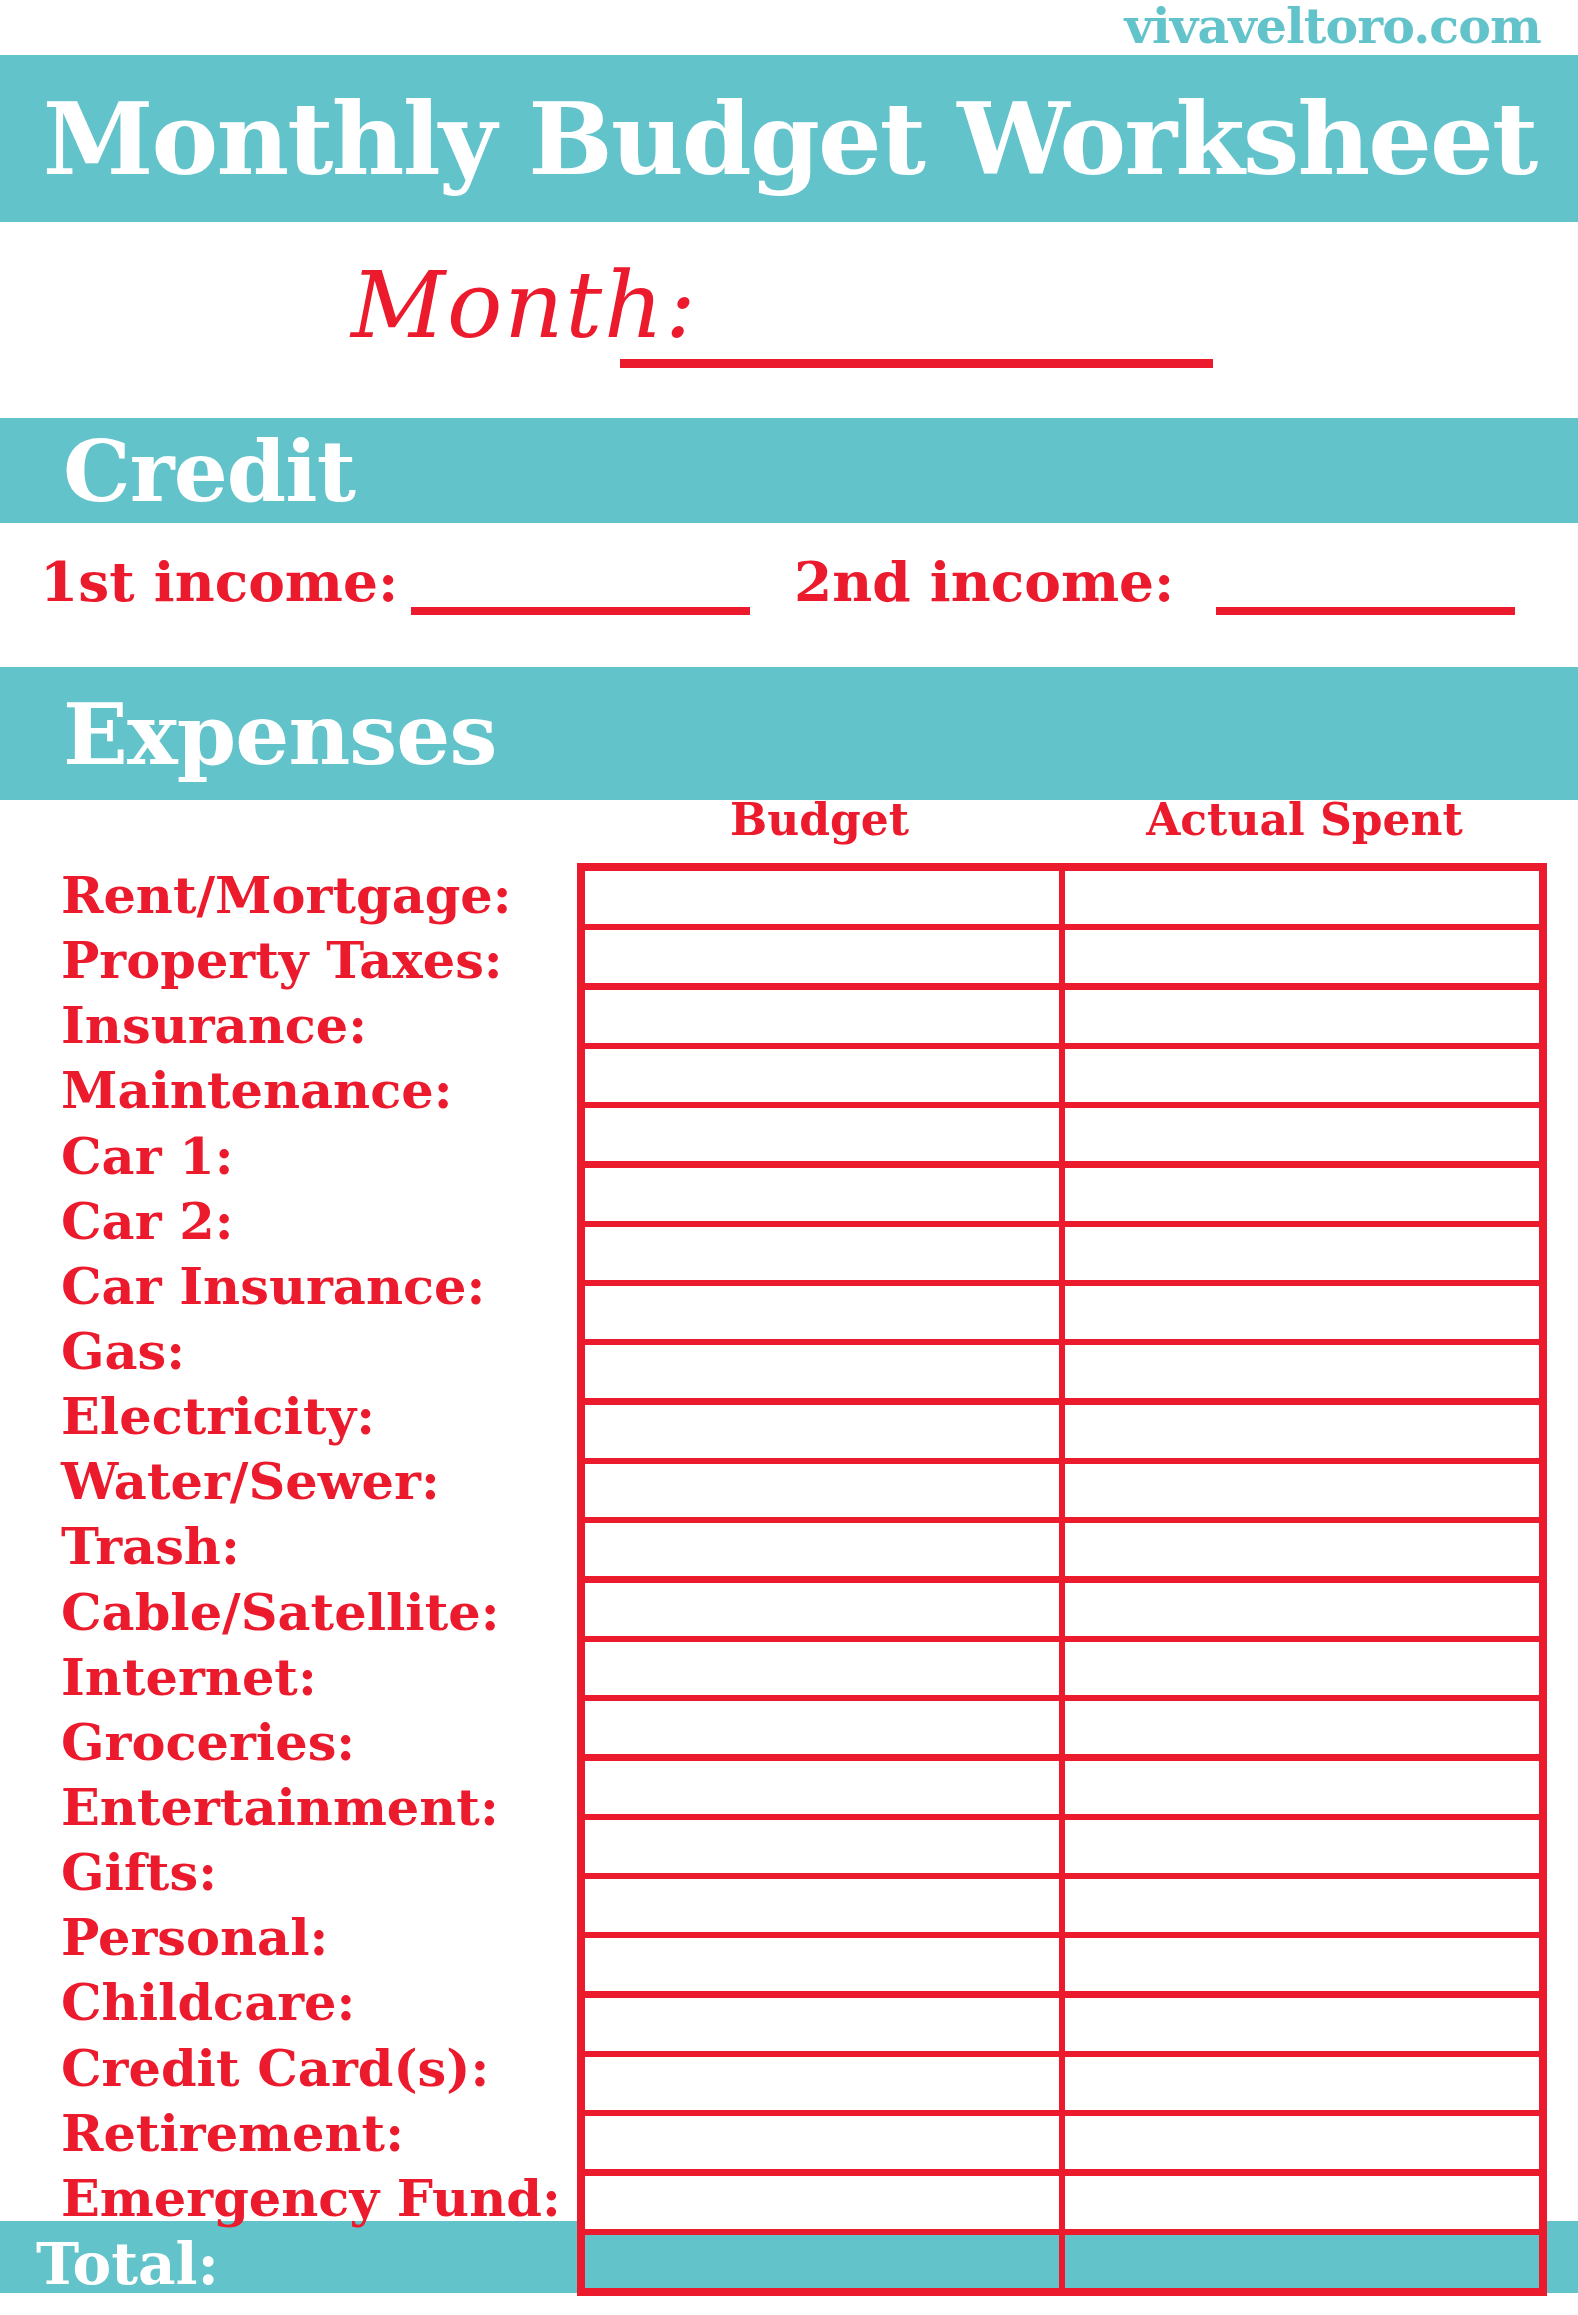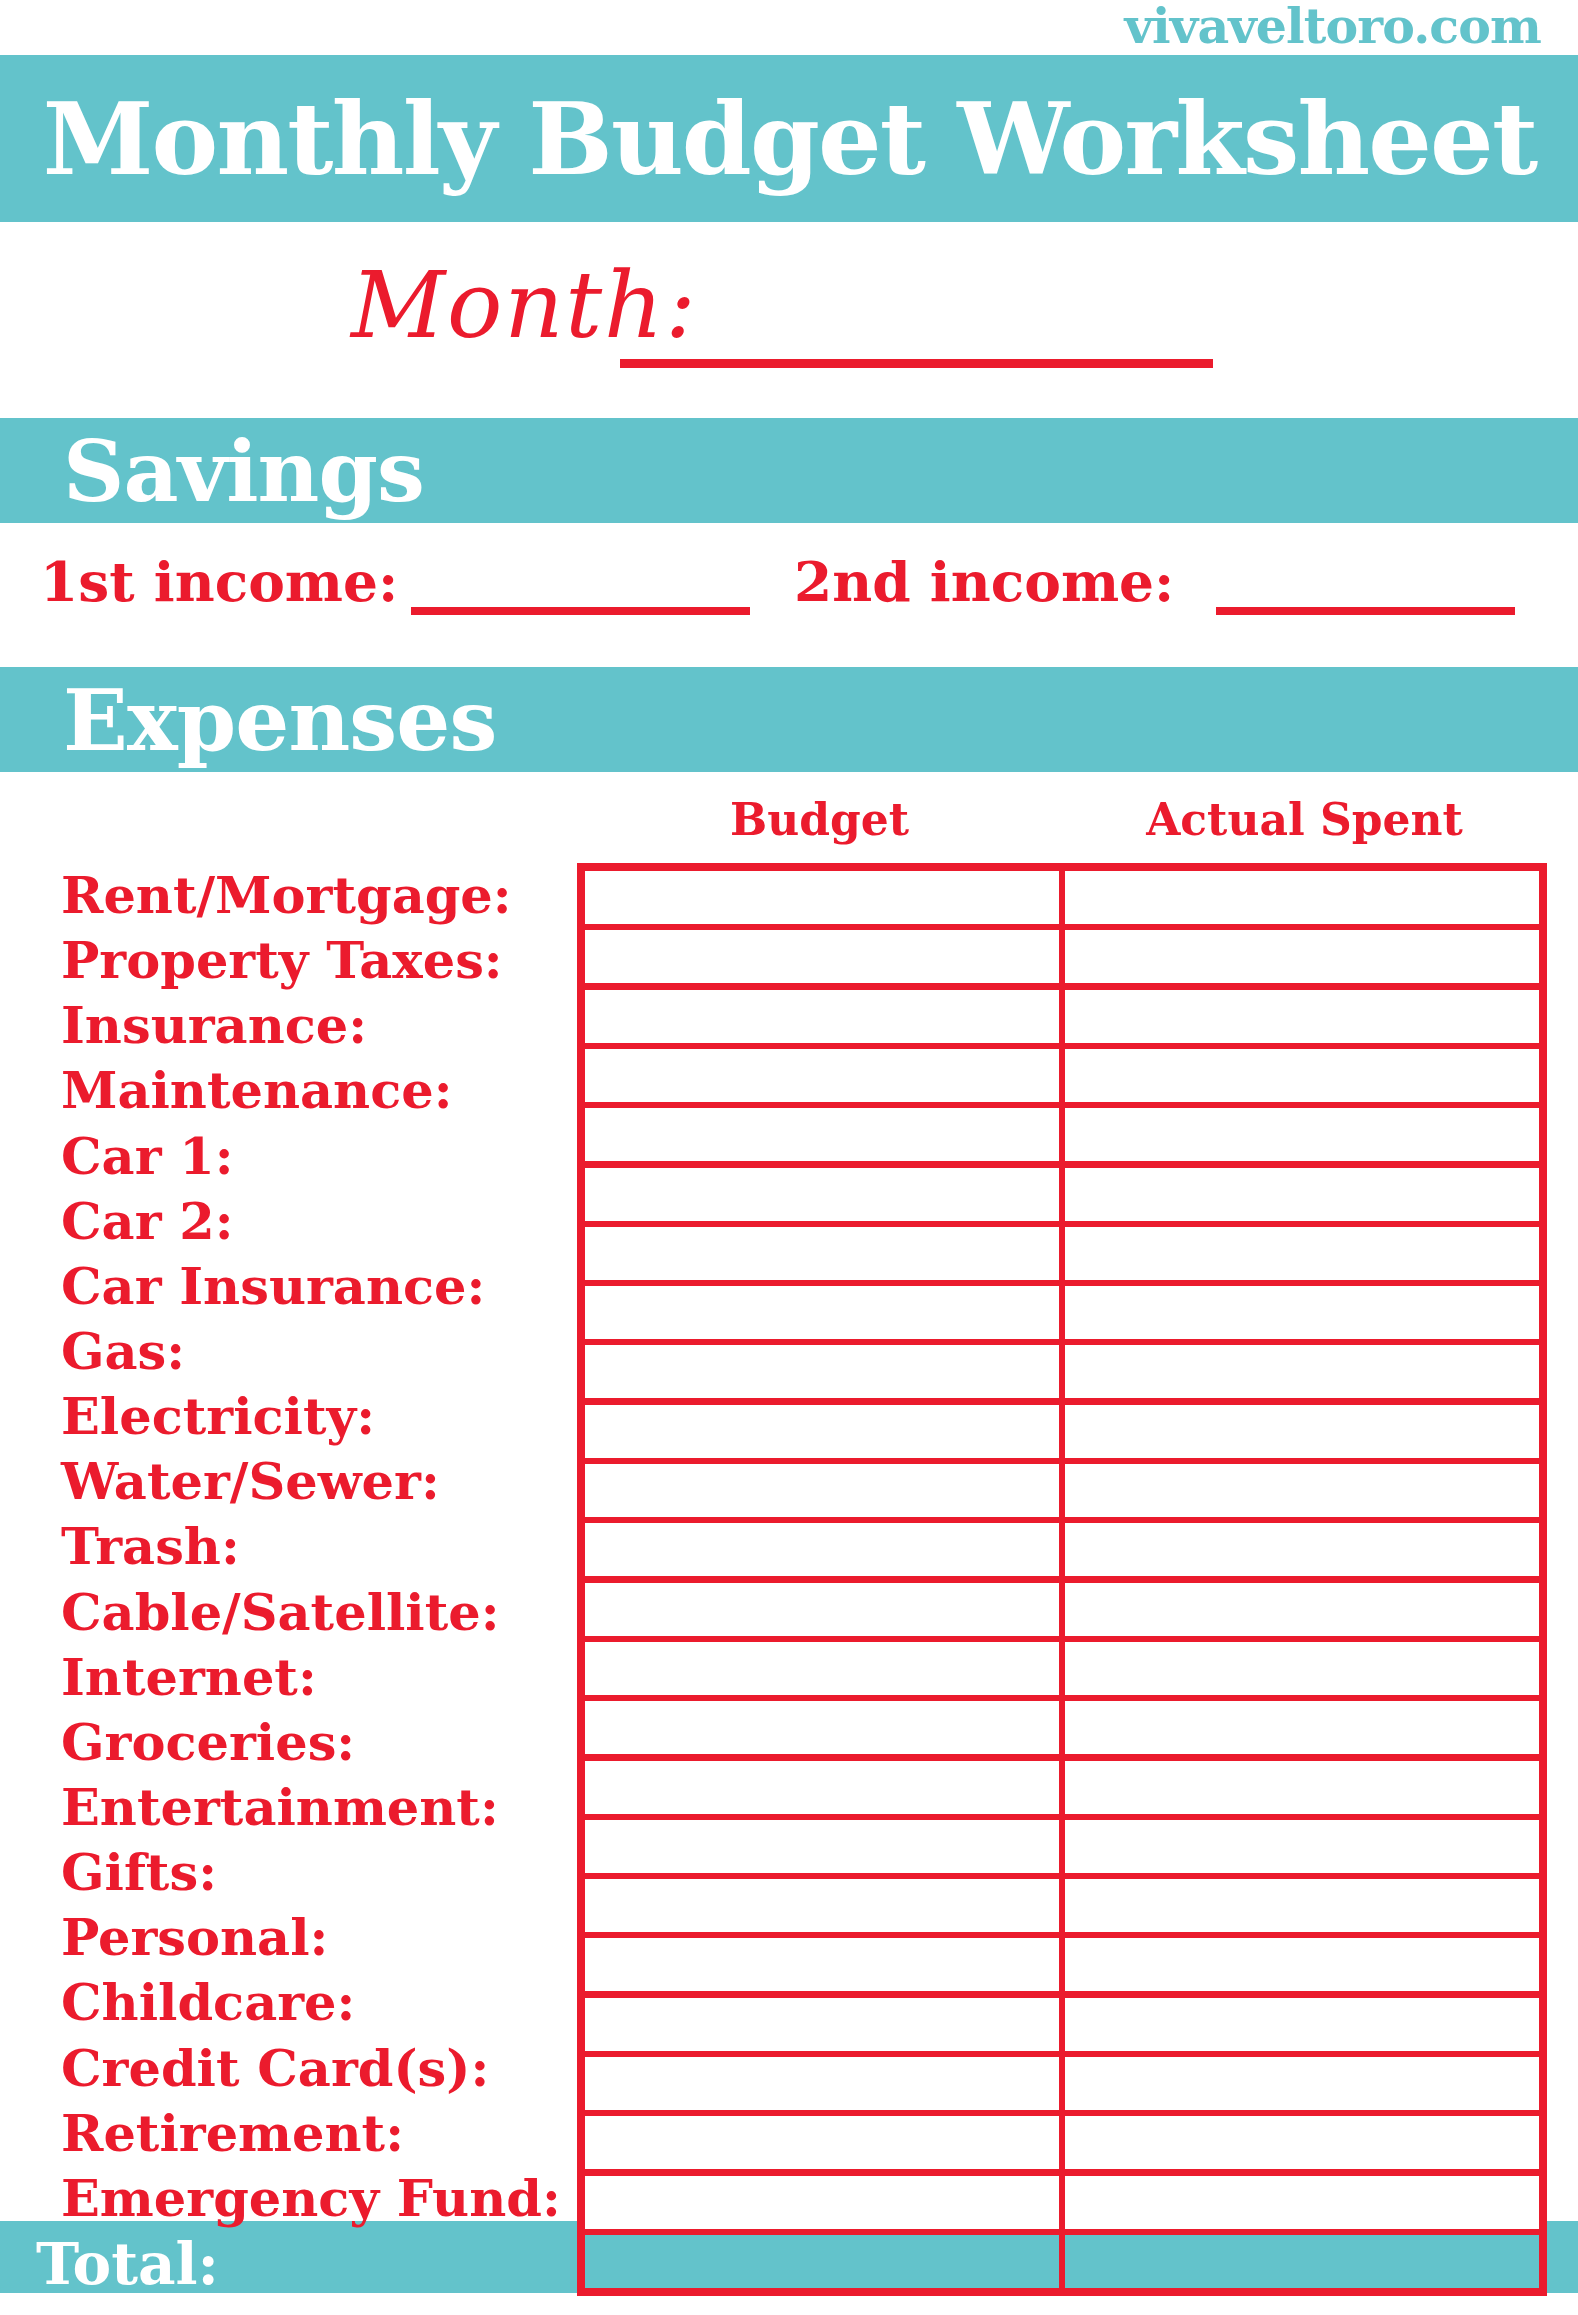--- a/index.html
+++ b/index.html
@@ -26,21 +26,21 @@
   
   .banner{
     position:absolute;left:0;width:1579px;
     background:var(--teal);color:var(--white);
     display:flex;align-items:center;
     font-weight:bold;
   }
   .title-banner{top:55px;height:167px;justify-content:center;}
   .title-banner .banner-text{font-size:100px;letter-spacing:-1.8px;white-space:nowrap;}
   .income-banner{top:418px;height:105px;padding-left:63px;}
-  .expenses-banner{top:667px;height:105px;padding-left:63px;}
+  .expenses-banner{top:667px;height:133px;padding-left:63px;}
   .section-heading{font-size:85px;letter-spacing:-0.9px;}
   
   .month-script{
     position:absolute;left:351px;top:253px;
     font-style:italic;font-weight:normal;
     font-size:92px;line-height:1.15;
     color:var(--red);
     letter-spacing:1.8px;
   }
   .blank-line{position:absolute;background:var(--red);}
@@ -107,21 +107,21 @@
   <div class="brand">vivaveltoro.com</div>
 
   <div class="banner title-banner">
     <div class="banner-text">Monthly Budget Worksheet</div>
   </div>
 
   <div class="month-script">Month:</div>
   <div class="blank-line month-line"></div>
 
   <div class="banner income-banner">
-    <div class="section-heading">Savings</div>
+    <div class="section-heading">Credit</div>
   </div>
 
   <div class="income-label first">1st income:</div>
   <div class="blank-line income-line-1"></div>
   <div class="income-label second">2nd income:</div>
   <div class="blank-line income-line-2"></div>
 
   <div class="banner expenses-banner">
     <div class="section-heading">Expenses</div>
   </div>

